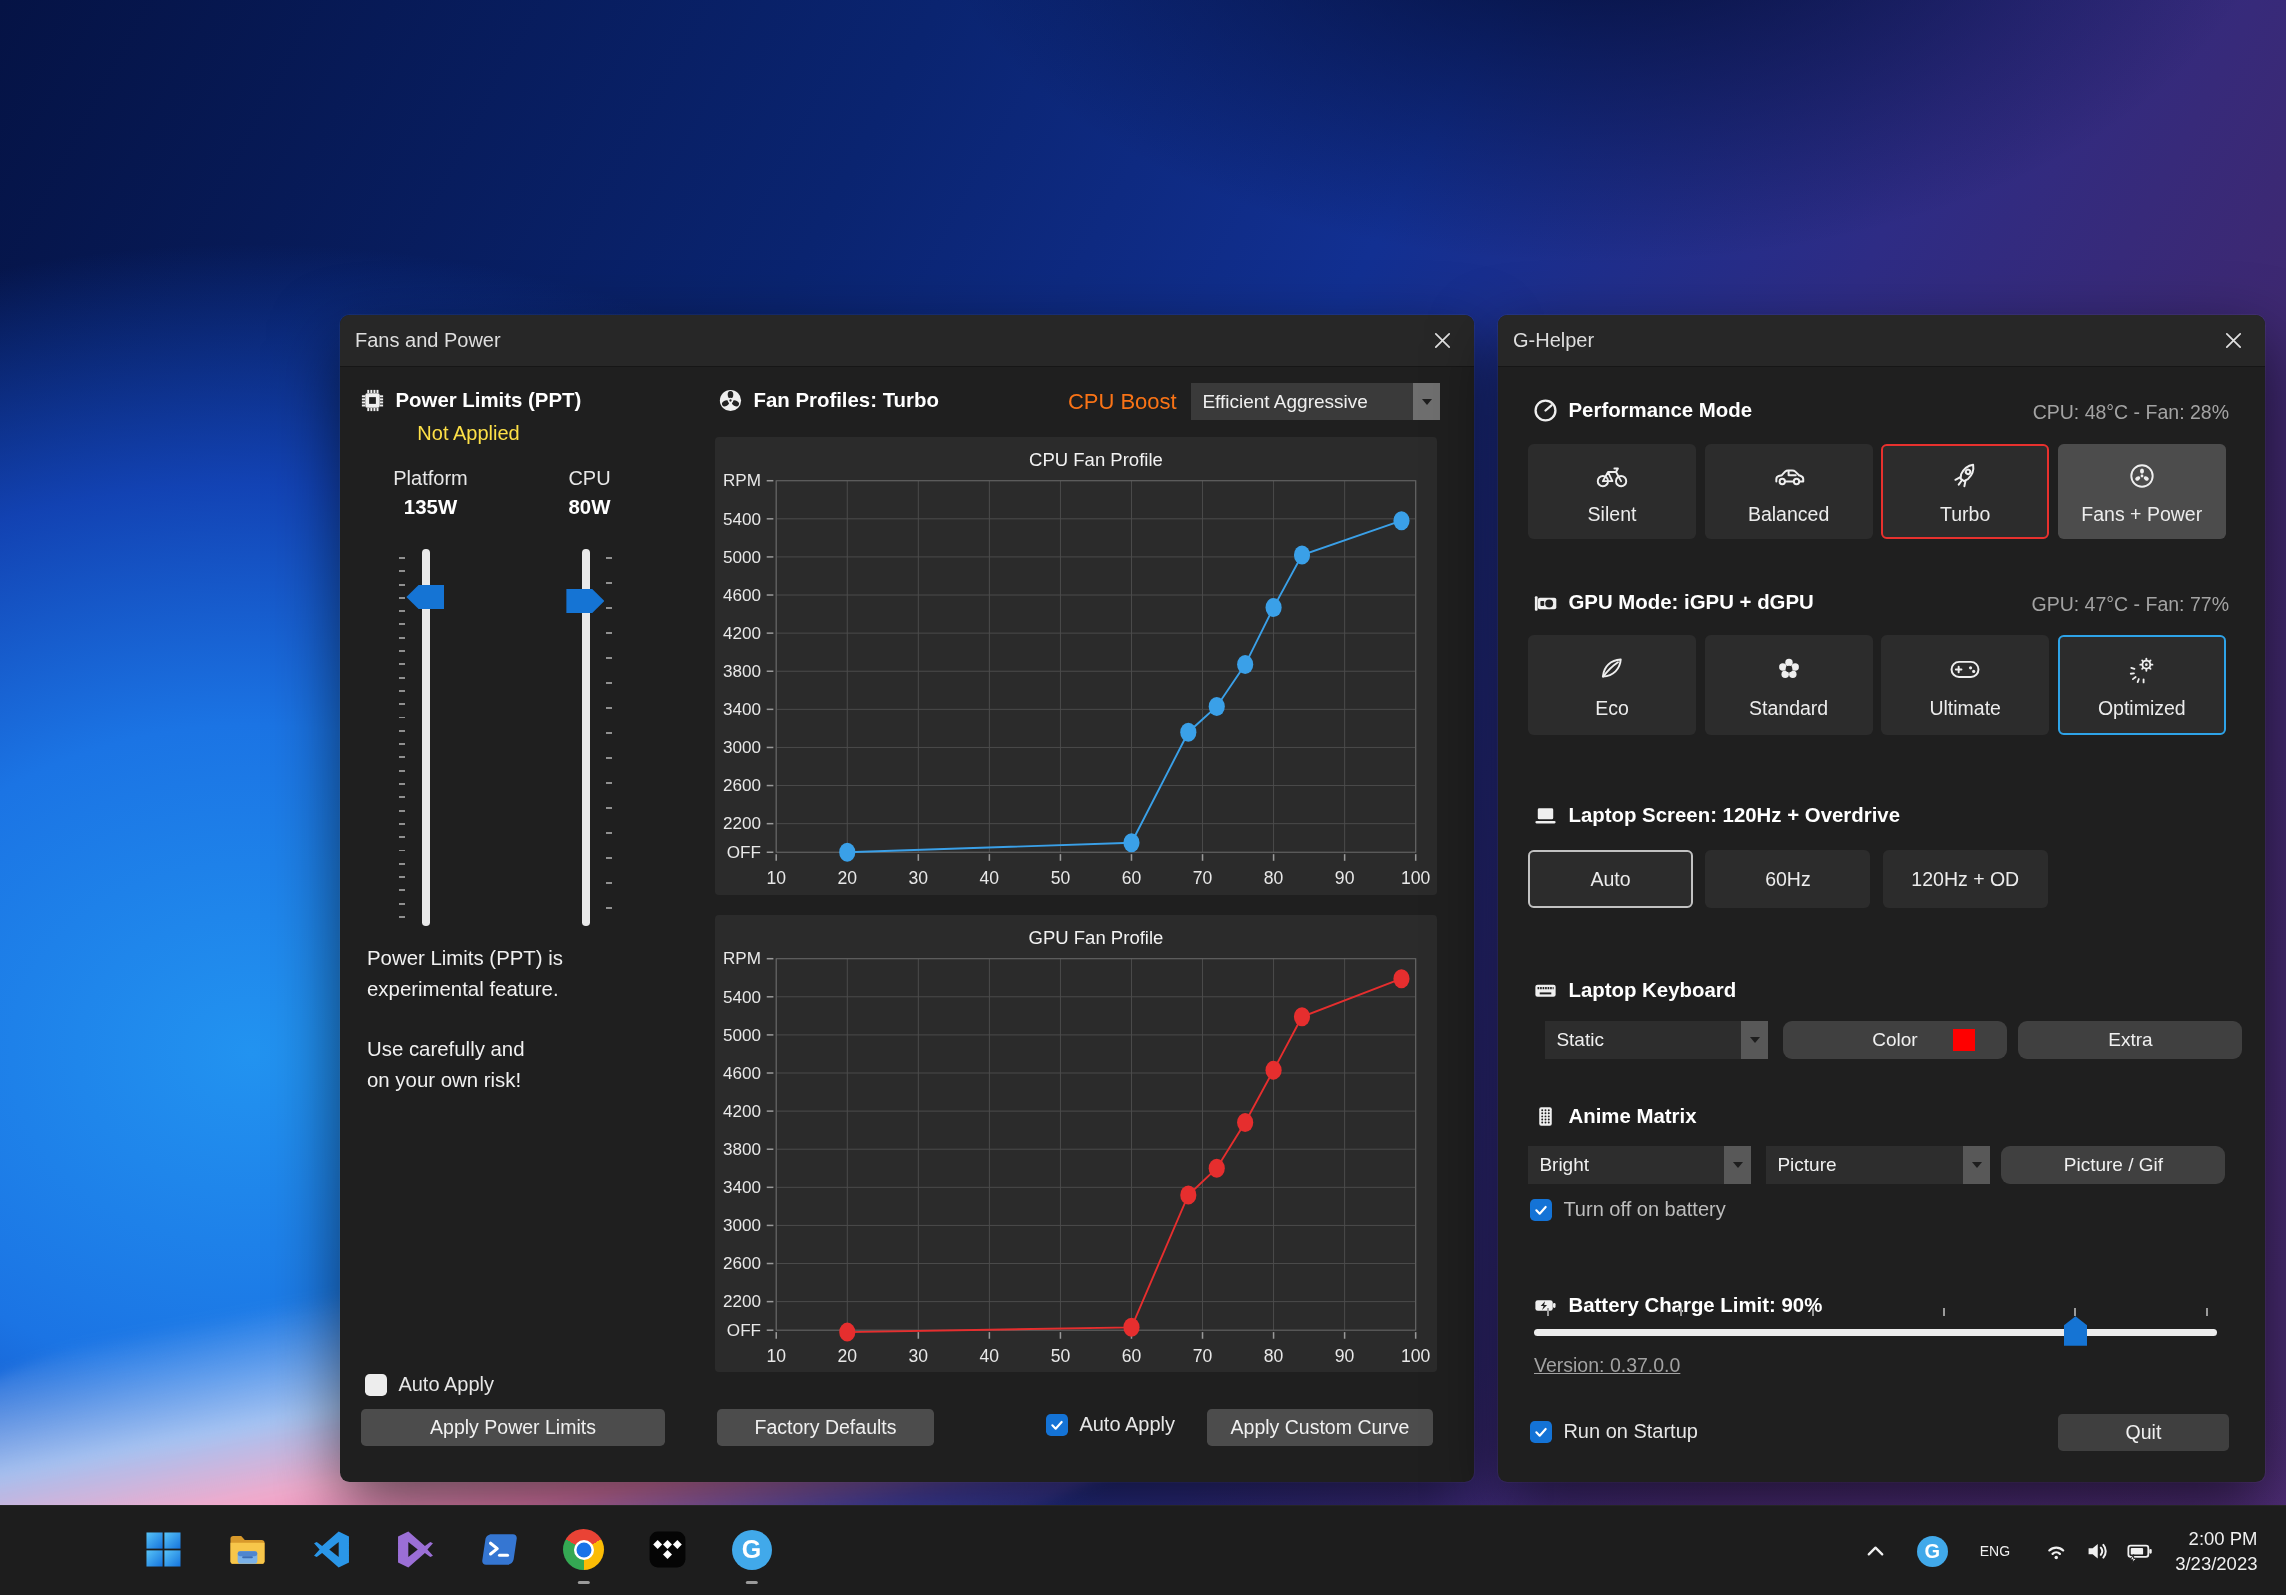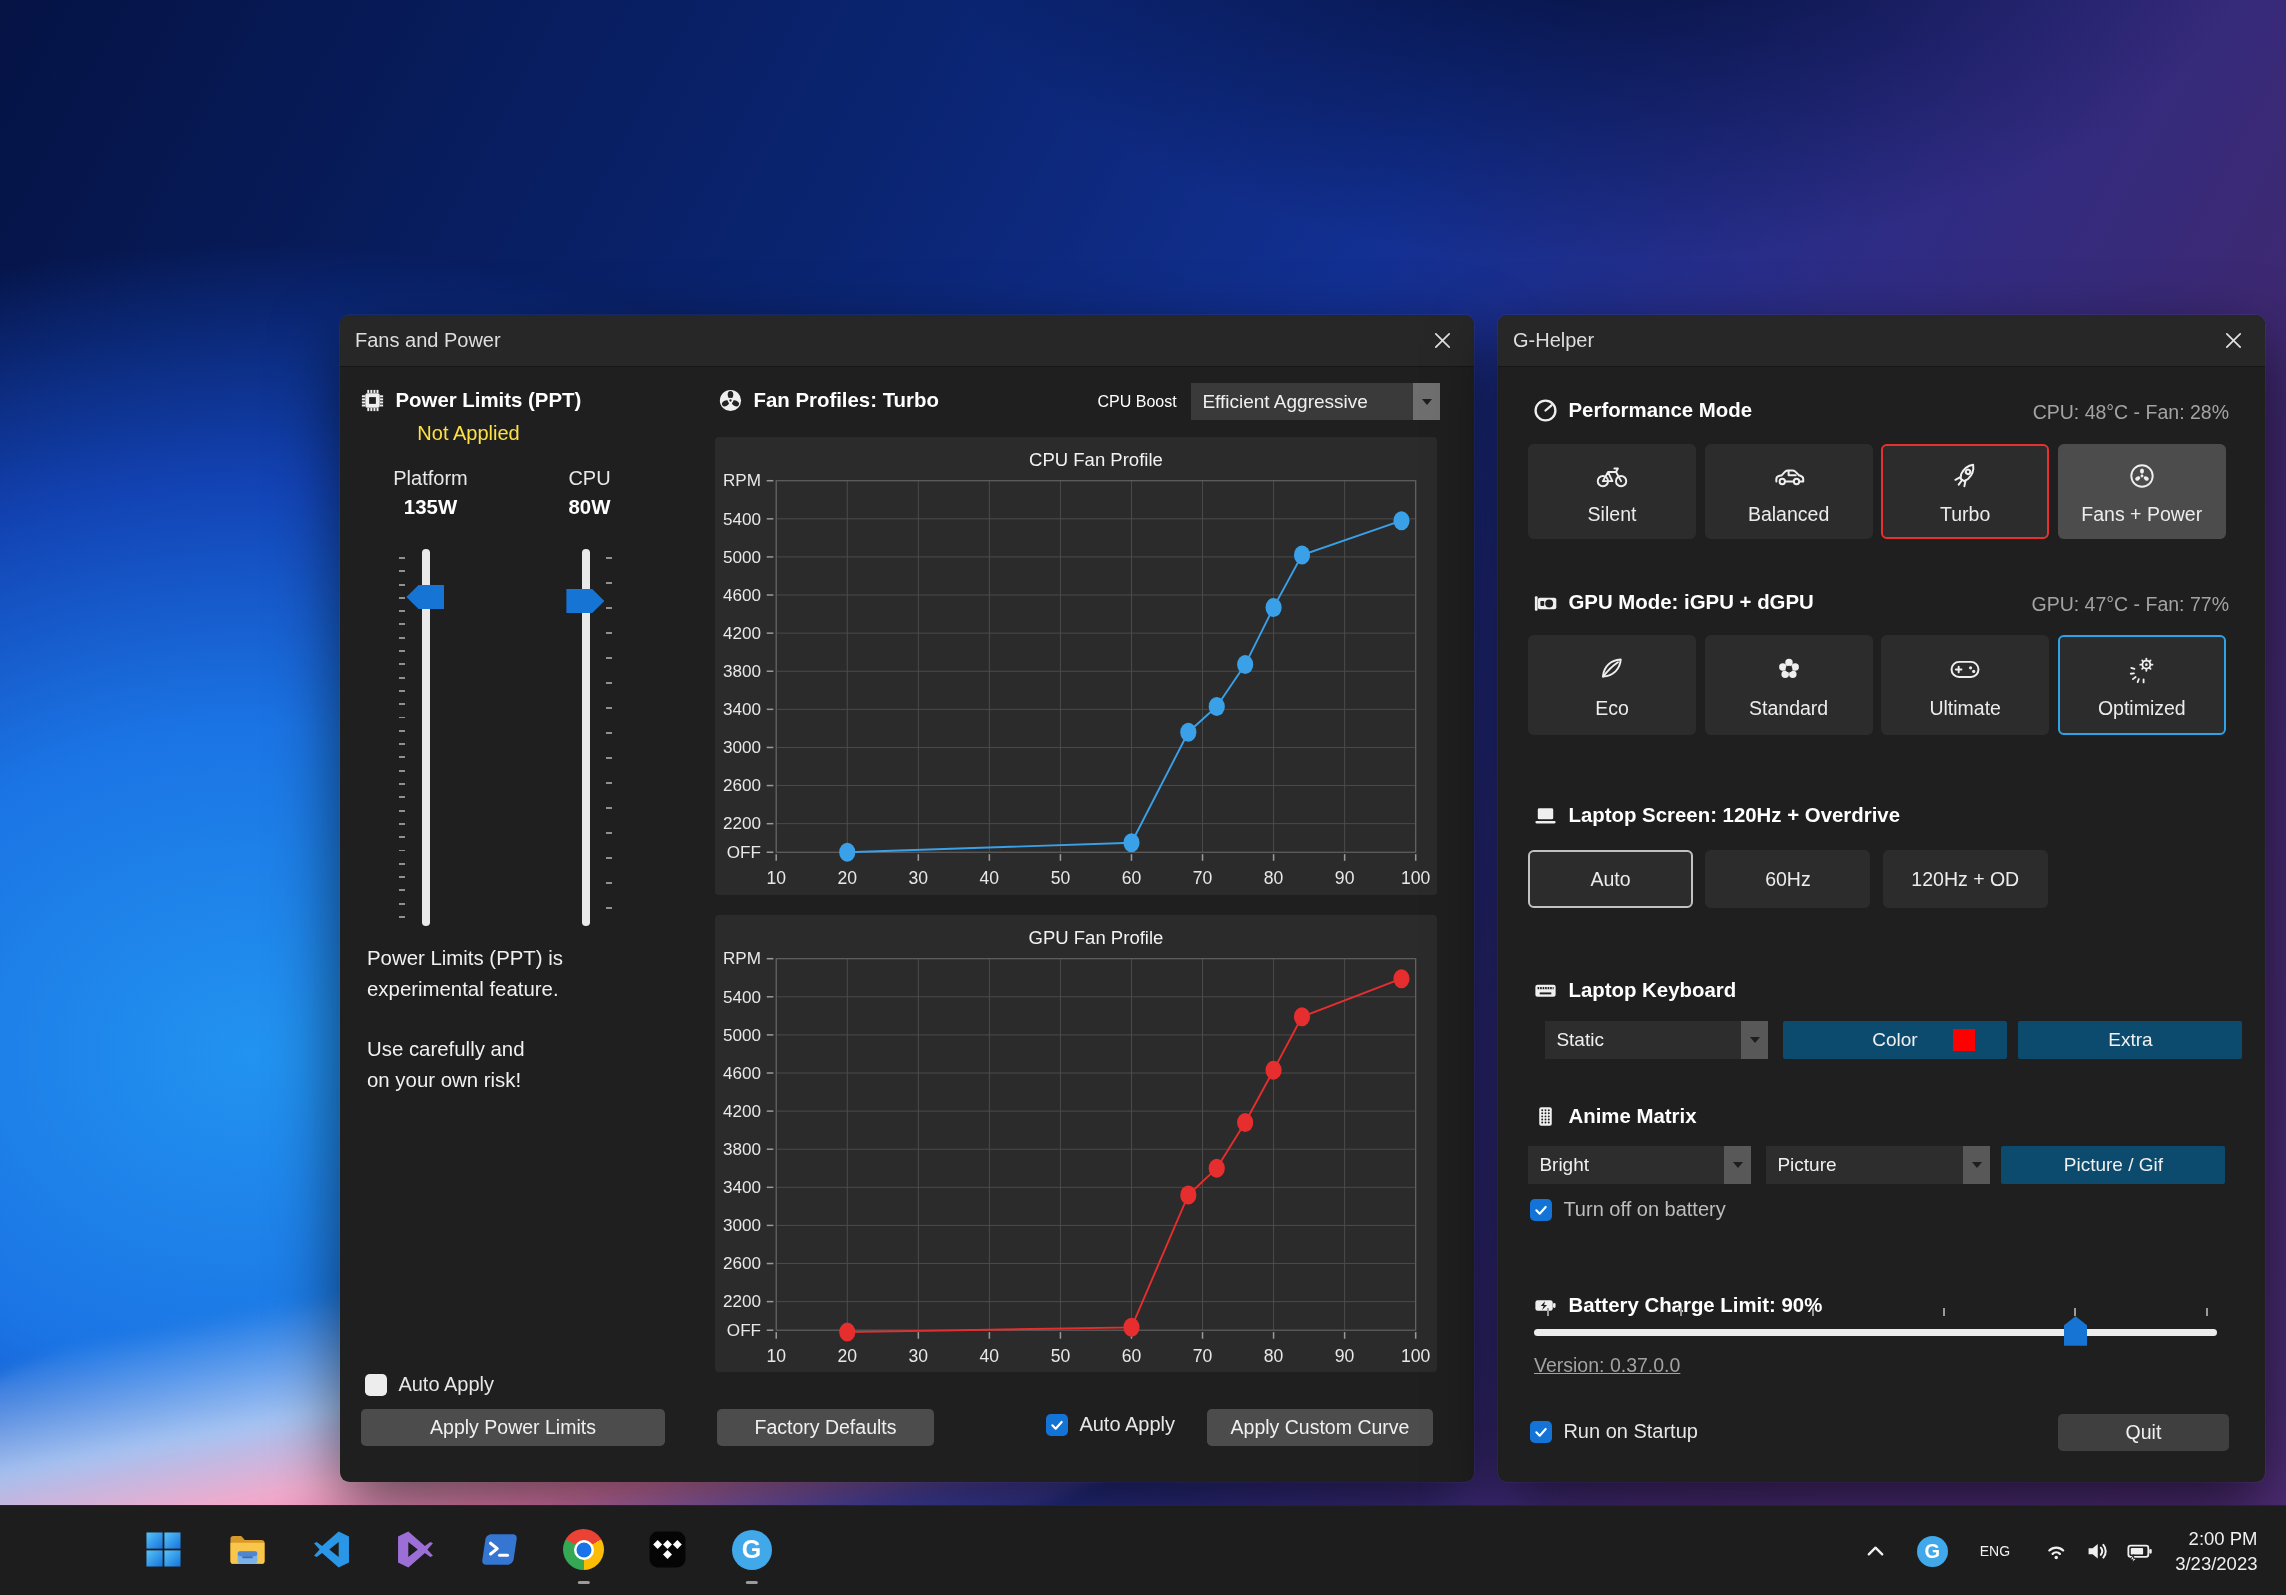--- a/index.html
+++ b/index.html
@@ -56,21 +56,21 @@
   #slider-cpu .ticks{right:3.8px;background:repeating-linear-gradient(to bottom,#909090 0 1.9px,transparent 1.9px 25px);}
   .vslider .thumb{position:absolute;width:38px;height:24px;background:#1574d4;left:11.4px;}
   #slider-platform .thumb{top:36px;clip-path:polygon(32% 0,100% 0,100% 100%,32% 100%,0 50%);}
   #slider-cpu .thumb{top:40px;clip-path:polygon(0 0,68% 0,100% 50%,68% 100%,0 100%);}
   .pl-warning{position:absolute;left:27px;font-size:20.4px;line-height:31px;color:#f0f0f0;}
   #pl-warning1{top:628px;} #pl-warning2{top:719px;}
   #pl-autoapply{left:25px;top:1058px;}
   #btn-apply-power{position:absolute;left:21px;top:1094px;width:304px;height:37px;background:#4c4c4c;}
   #fp-header{left:377px;top:72px;}
   #boost-row{position:absolute;right:34px;top:68px;display:flex;align-items:center;gap:14.3px;}
-  #boost-label{font-size:16px;color:#ffffff;}
+  #boost-label{font-size:22px;color:#f97316;}
   #boost-dd{width:249px;height:37px;background:#3a3a3a;}
   #boost-dd .dd-arrow{background:#6f6f6f;}
   .chart-panel{position:absolute;width:722px;background:#2b2b2b;border-radius:3.8px;}
   #cpu-chart{left:375px;top:122px;height:458px;}
   #gpu-chart{left:375px;top:600px;height:457px;}
   #btn-factory{position:absolute;left:377px;top:1094px;width:217px;height:37px;background:#4c4c4c;}
   #fp-autoapply{left:706px;top:1098px;}
   #btn-custom{position:absolute;left:867px;top:1094px;width:226px;height:37px;background:#4c4c4c;}
   
   #gh-window{left:1498px;top:315px;width:767px;height:1167px;}
@@ -87,21 +87,21 @@
   .mode-btn.outline-light{border:2.9px solid #c2c2c2;}
   .mode-icon{width:38px;height:38px;}
   .mode-label{font-size:19.5px;color:#ececec;white-space:nowrap;}
   #gh-screen-row .mode-btn{width:165px;}
   #gh-gpu-header{left:34px;top:274px;} #gh-gpu-status{right:36px;top:278px;}
   #gh-screen-header{left:34px;top:487px;}
   #gh-kb-header{left:34px;top:662px;}
   .gh-row{position:absolute;left:30px;height:38px;display:flex;align-items:stretch;}
   #gh-kb-row{top:706px;padding-left:17px;} #gh-mx-row{top:831px;}
   .gh-dd{width:223px;margin-right:15px;}
-  .gh-sm-btn{width:224px;background:#0c4a6e;border-radius:2px;font-size:19px;position:relative;}
+  .gh-sm-btn{width:224px;background:#404040;border-radius:9px;font-size:19px;position:relative;}
   .gh-sm-btn + .gh-sm-btn{margin-left:11.4px;}
   #color-swatch{position:absolute;right:32px;top:7.6px;width:22px;height:22px;}
   #gh-mx-header{left:34px;top:788px;}
   #gh-battcheck{left:32px;top:883px;color:#bdbdbd;}
   #gh-batt-header{left:34px;top:977px;}
   #gh-slider{position:absolute;left:36px;top:987px;width:683px;height:59px;}
   #gh-slider .tick{position:absolute;top:5.7px;width:1.9px;height:8.6px;background:#9a9a9a;}
   #gh-slider .track{position:absolute;left:0;right:0;top:27px;height:6.7px;background:#ececec;border-radius:3.8px;}
   #gh-slider .thumb{position:absolute;left:530px;top:14.3px;width:23px;height:29.5px;background:#1574d4;
     clip-path:polygon(50% 0,100% 30%,100% 100%,0 100%,0 30%);}

